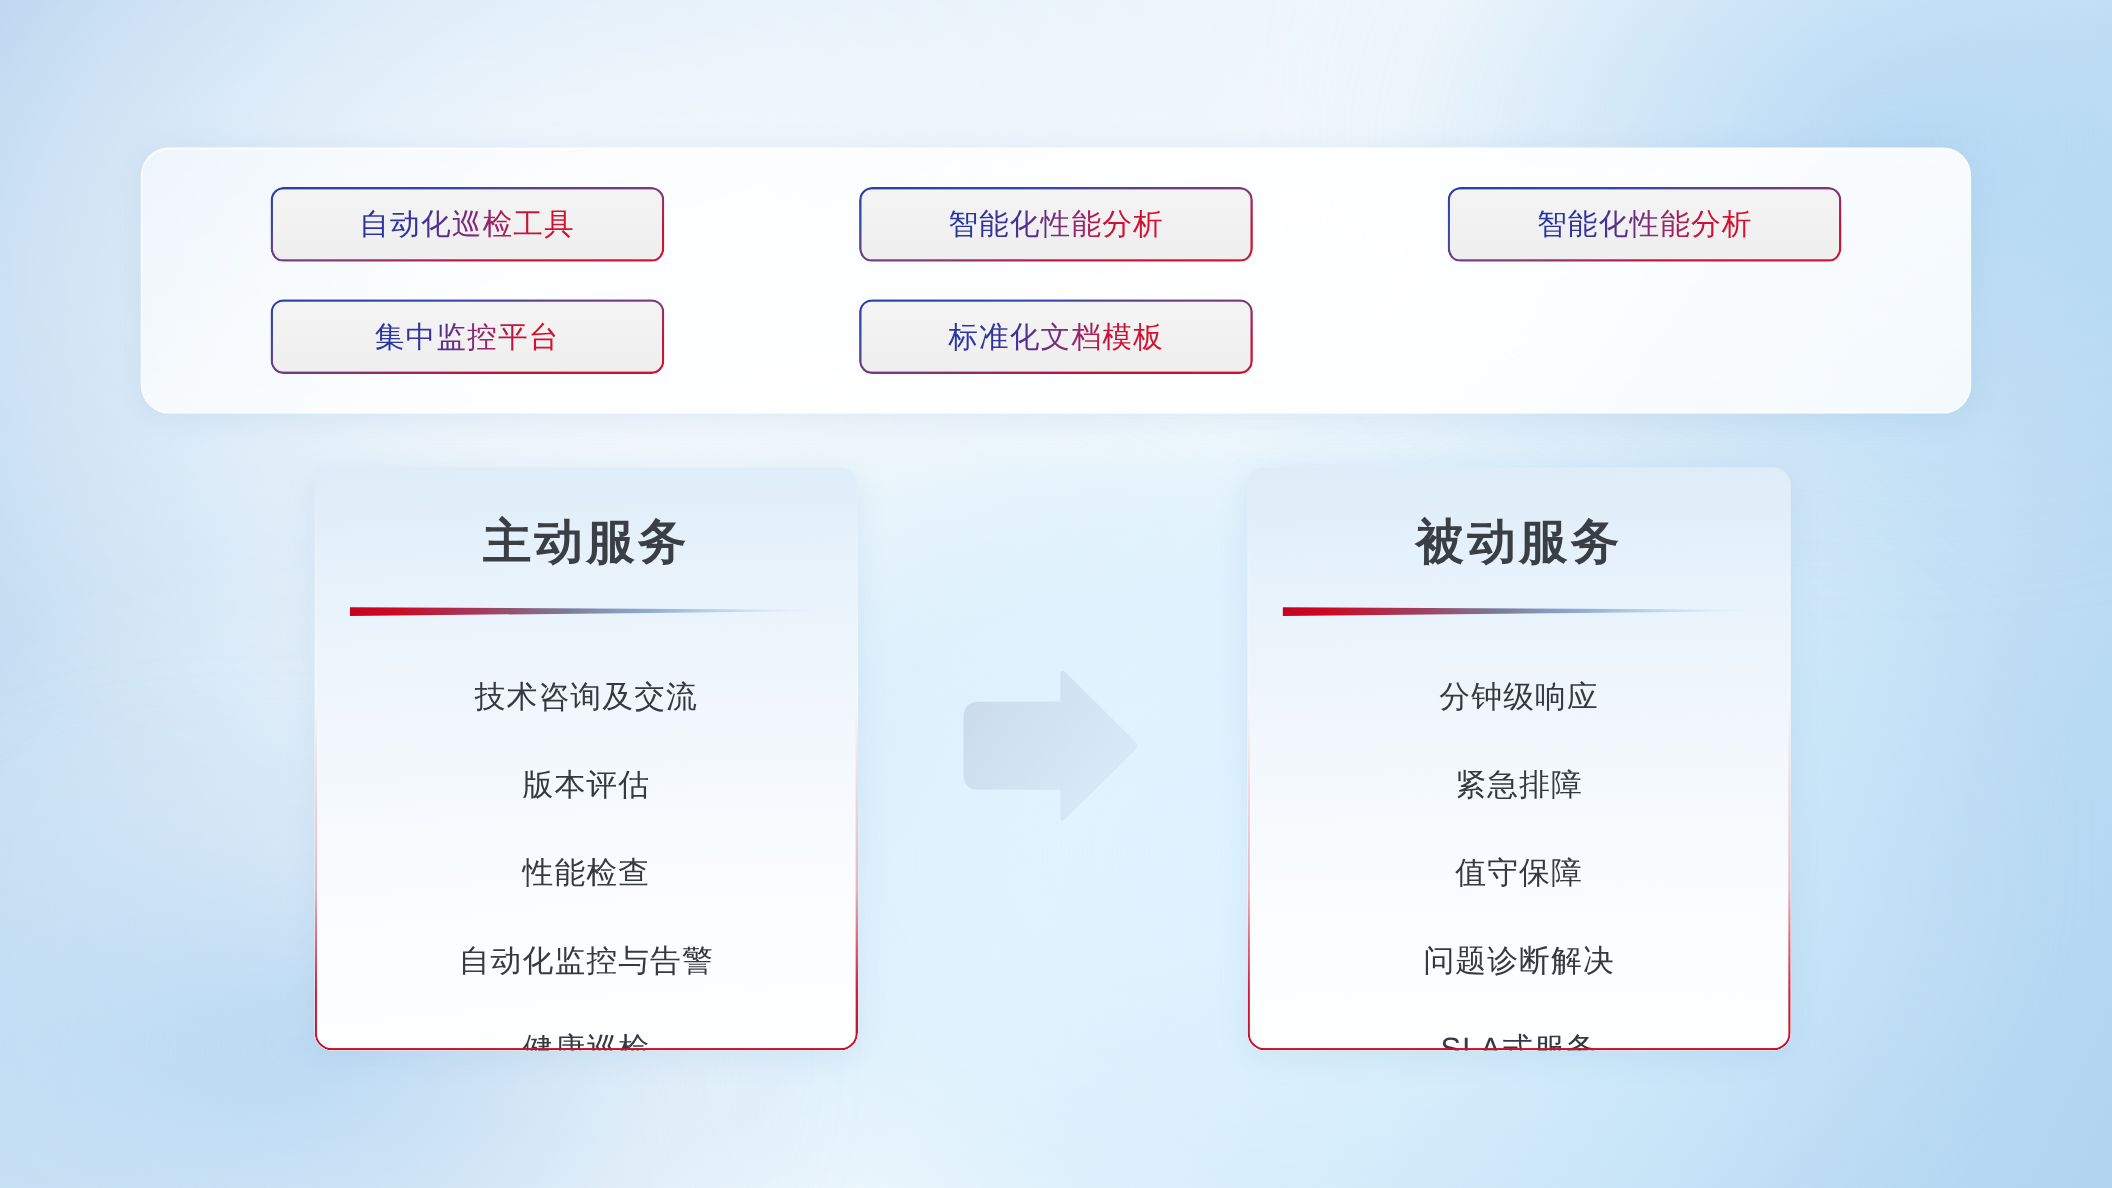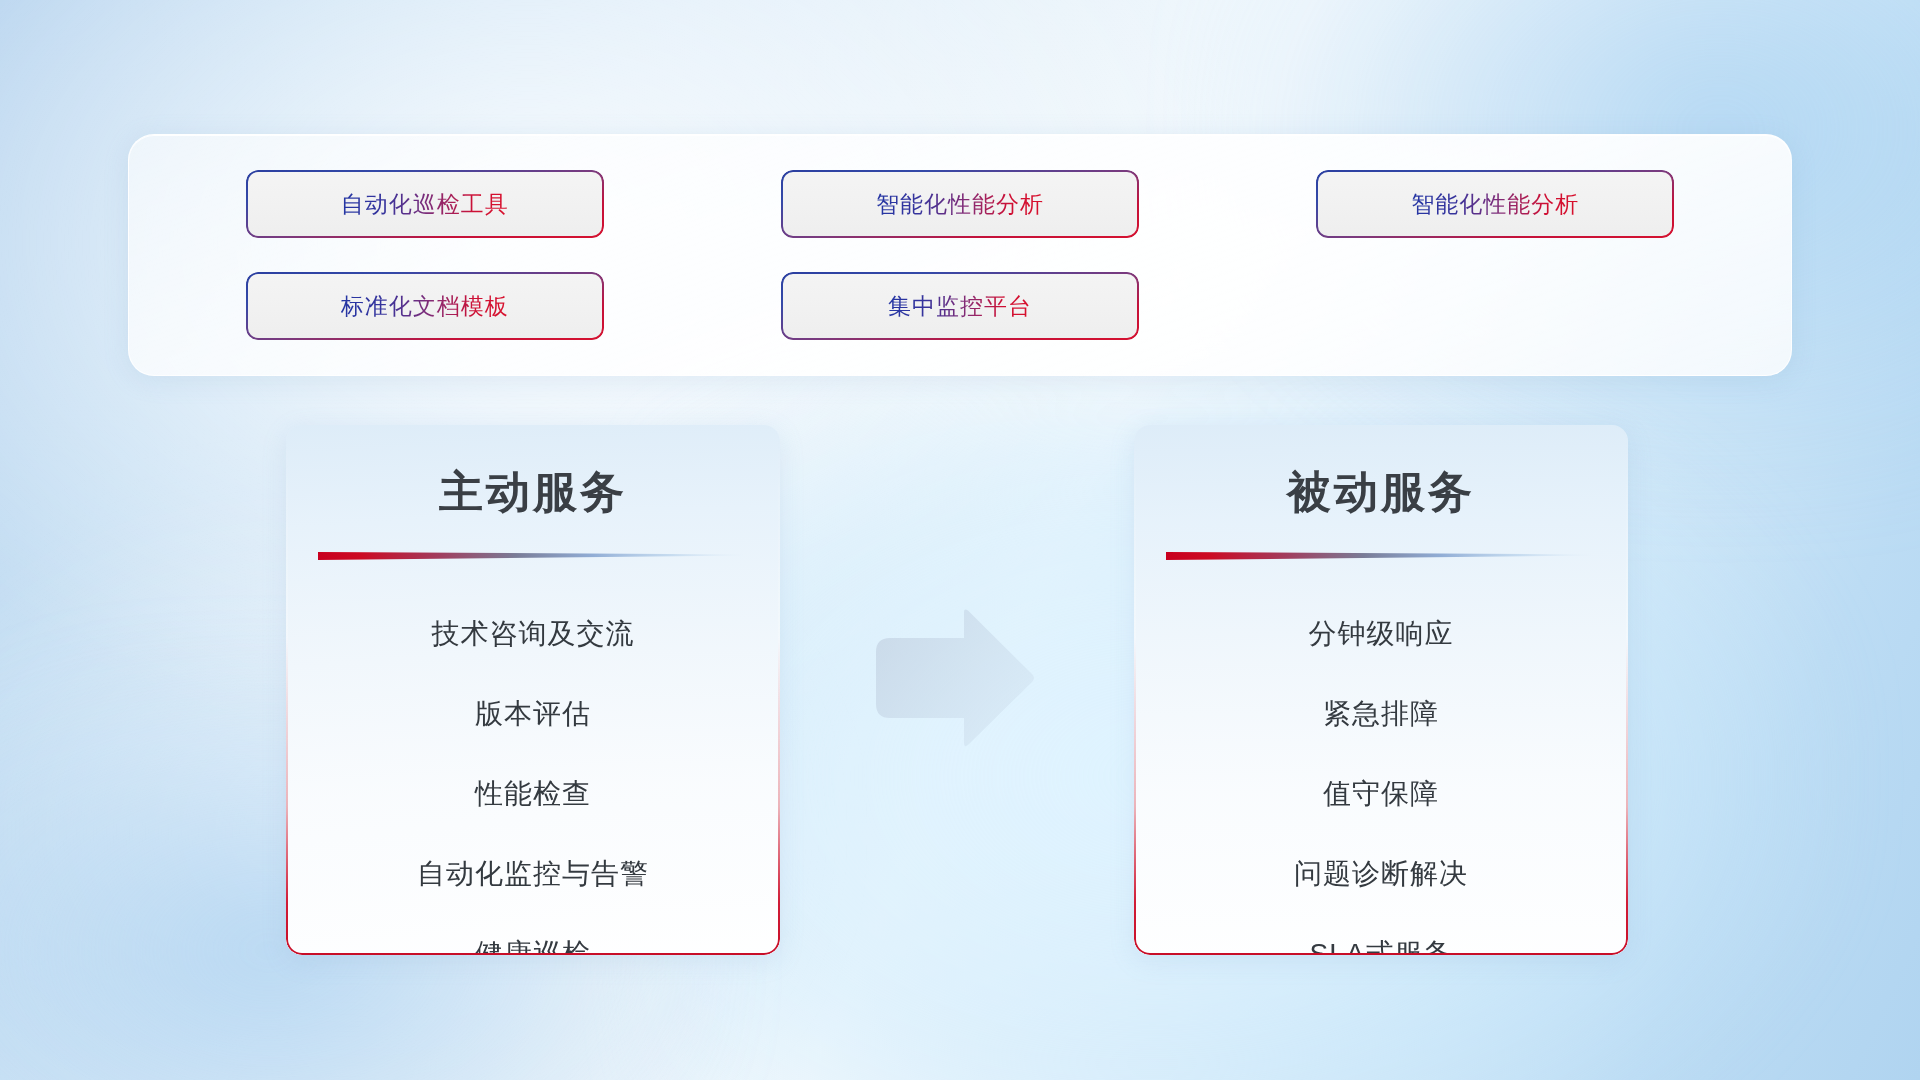--- a/index.html
+++ b/index.html
@@ -117,21 +117,21 @@
     padding: 2px;
     background: linear-gradient(168deg, #2b3fa0 0%, #3449a8 22%, #7a3a7e 52%, #c4113a 76%, #d5112f 100%);
     -webkit-mask: linear-gradient(#000 0 0) content-box, linear-gradient(#000 0 0);
     -webkit-mask-composite: xor;
     mask: linear-gradient(#000 0 0) content-box, linear-gradient(#000 0 0);
     mask-composite: exclude;
     pointer-events: none;
   }
   .tag-label {
     position: relative;
-    font-size: 23px;
+    font-size: 27px;
     font-weight: 400;
     letter-spacing: 1px;
     background: linear-gradient(90deg, #2436a4 0%, #36339c 26%, #8a2a72 56%, #cf0f33 80%, #d8102c 100%);
     -webkit-background-clip: text;
     background-clip: text;
     color: transparent;
     white-space: nowrap;
   }
 
   
@@ -228,24 +228,24 @@
   <div class="tag">
     <span class="tag-label">自动化巡检工具</span>
   </div>
   <div class="tag">
     <span class="tag-label">智能化性能分析</span>
   </div>
   <div class="tag">
     <span class="tag-label">智能化性能分析</span>
   </div>
   <div class="tag">
+    <span class="tag-label">集中监控平台</span>
+  </div>
+  <div class="tag">
     <span class="tag-label">标准化文档模板</span>
-  </div>
-  <div class="tag">
-    <span class="tag-label">集中监控平台</span>
   </div>
 
 </div>
 
 <div class="service-card" id="card-active">
   <div class="card-title">主动服务</div>
 
   <div class="card-divider">
     <svg viewBox="0 0 430 10" preserveAspectRatio="none" aria-hidden="true">
       <defs>

